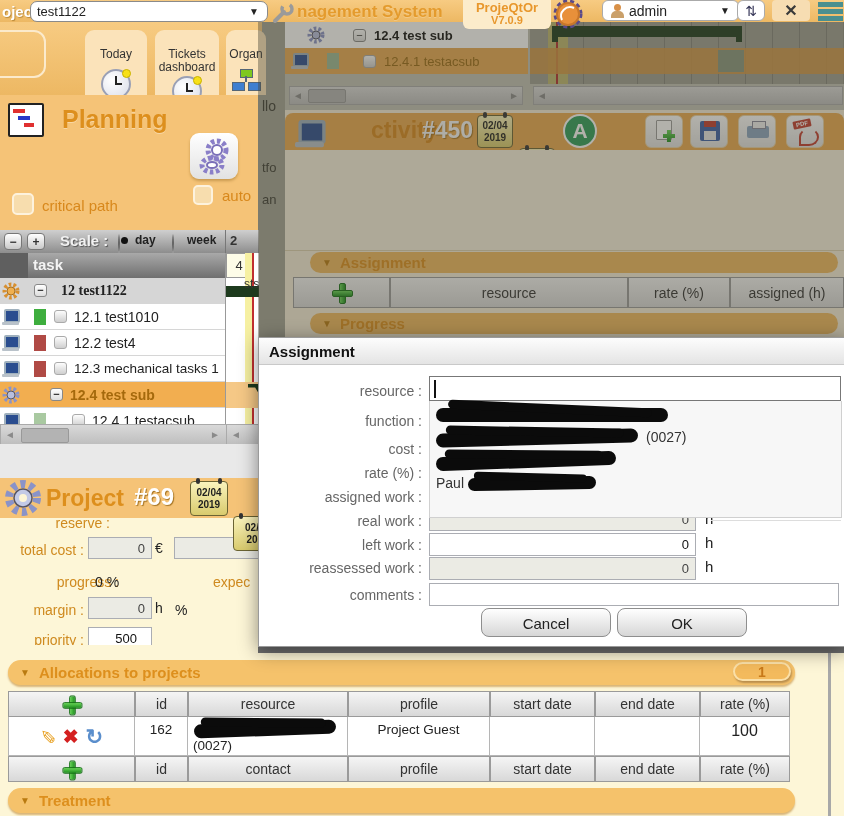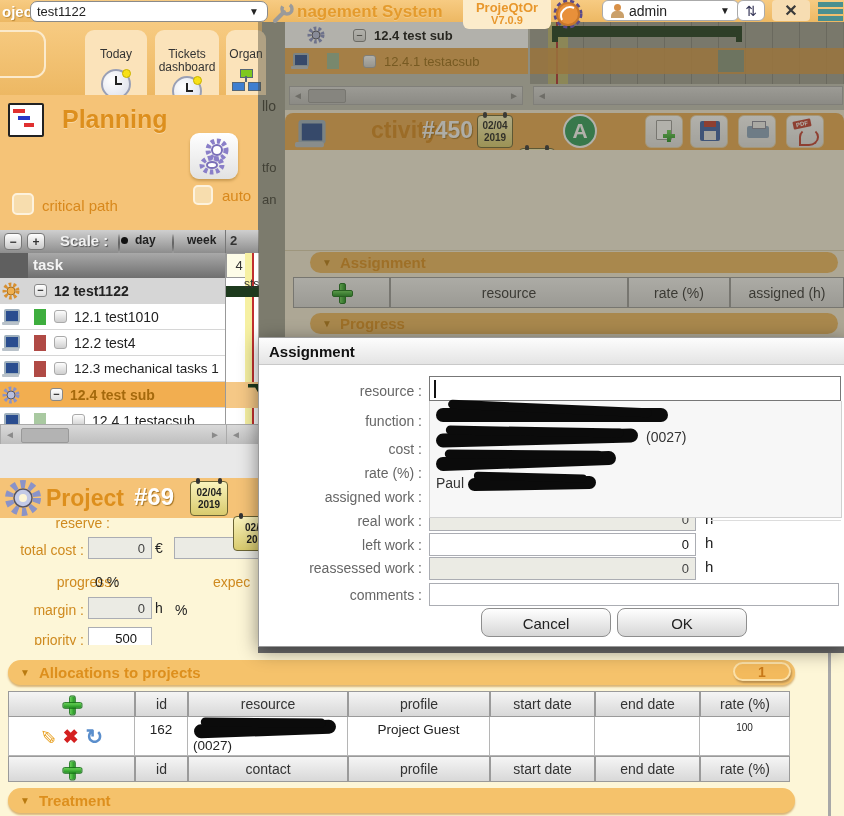--- a/index.html
+++ b/index.html
@@ -290,21 +290,21 @@
     <div class="abs thdr" style="left:0;top:0;width:225px;height:25px;">
       <span class="abs" style="left:0;top:0;width:28px;height:25px;background:#5f5f5f;"></span>
       <span class="abs" style="left:33px;top:3px;">task</span>
     </div>
     <div class="abs trow" style="left:0;top:25px;width:225px;height:26px;background:#d6d6d6;font-weight:bold;">
       <svg style="margin-left:2px;" width="18" height="18">
           <circle cx="9" cy="9" r="6.5" fill="none" stroke="#d89030" stroke-width="4" stroke-dasharray="2.6 2"></circle>
           <circle cx="9" cy="9" r="4" fill="#f0b050" stroke="#a87020" stroke-width="1"></circle>
         </svg>
       <span class="mbox" style="margin-left:14px;">−</span>
-      <span style="margin-left:7px;">12 test1122</span>
+      <span style="margin-left:14px;font-family:Liberation Serif, serif;">12 test1122</span>
     </div>
     <div class="abs trow" style="left:0;top:51px;width:225px;height:26px;">
       <span class="pc" style="margin-left:2px;"></span>
       <span class="sq" style="background:#3eae3e;margin-left:14px;"></span>
       <span class="cb" style="margin-left:8px;"></span>
       <span style="margin-left:7px;">12.1 test1010</span>
     </div>
     <div class="abs trow" style="left:0;top:77px;width:225px;height:26px;">
       <span class="pc" style="margin-left:2px;"></span>
       <span class="sq" style="background:#b04a45;margin-left:14px;"></span>
@@ -421,21 +421,21 @@
           <span class="icontext" style="color:#5a8ecc;font-weight:bold;font-size:21px;">↻</span>
         </div>
         <div style="width:53px;border-bottom:1px solid #b5b5b5;border-right:1px solid #b5b5b5;box-sizing:border-box;text-align:center;font-size:13.5px;color:#222;padding-top:5px;">162</div>
         <div style="width:160px;border-bottom:1px solid #b5b5b5;border-right:1px solid #b5b5b5;box-sizing:border-box;position:relative;">
           <span class="redact" style="left:6px;top:5px;width:142px;height:14px;position:absolute;transform:rotate(-2deg);"></span>
           <span style="position:absolute;left:5px;top:21px;font-size:13.5px;color:#222;">(0027)</span>
         </div>
         <div style="width:142px;border-bottom:1px solid #b5b5b5;border-right:1px solid #b5b5b5;box-sizing:border-box;text-align:center;font-size:13.5px;color:#222;padding-top:5px;">Project Guest</div>
         <div style="width:105px;border-bottom:1px solid #b5b5b5;border-right:1px solid #b5b5b5;box-sizing:border-box;"></div>
         <div style="width:105px;border-bottom:1px solid #b5b5b5;border-right:1px solid #b5b5b5;box-sizing:border-box;"></div>
-        <div style="width:90px;border-bottom:1px solid #b5b5b5;border-right:1px solid #b5b5b5;box-sizing:border-box;text-align:center;font-size:10px;color:#222;padding-top:5px;">100</div>
+        <div style="width:90px;border-bottom:1px solid #b5b5b5;border-right:1px solid #b5b5b5;box-sizing:border-box;text-align:center;font-size:16px;color:#222;padding-top:5px;">100</div>
       </div>
       <div style="display:flex;height:26px;">
         <div class="th" style="width:127px;">
             <span class="plus" style="transform:scale(0.95);"></span>
           </div>
         <div class="th" style="width:53px;">id</div>
         <div class="th" style="width:160px;">contact</div>
         <div class="th" style="width:142px;">profile</div>
         <div class="th" style="width:105px;">start date</div>
         <div class="th" style="width:105px;">end date</div>

